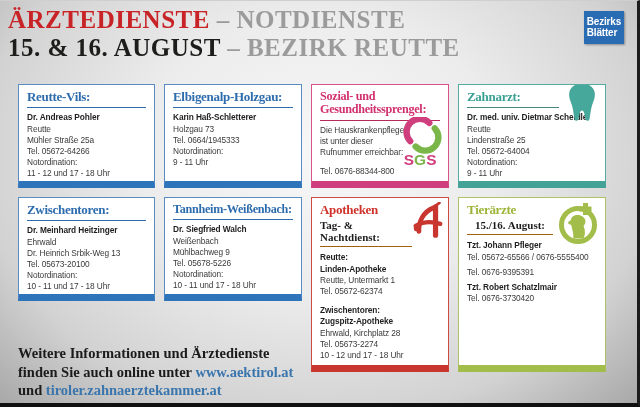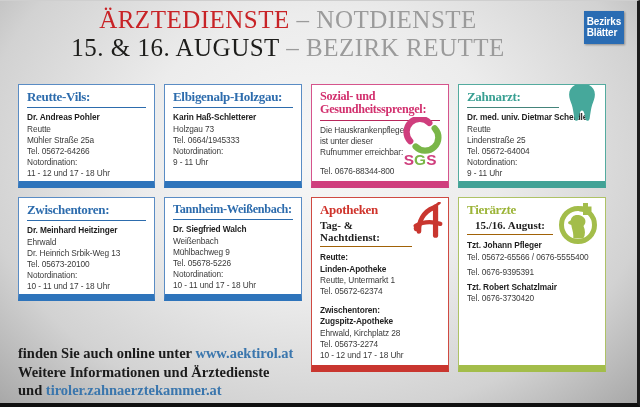--- a/index.html
+++ b/index.html
@@ -4,22 +4,22 @@
 <style>
   html,body{margin:0;padding:0;}
   .page{
     position:relative;width:640px;height:407px;box-sizing:border-box;
     font-family:"Liberation Sans",sans-serif;
     background:radial-gradient(ellipse at 50% 38%, #f7f7f7 0%, #ececec 40%, #d2d2d2 75%, #a8a8a8 100%);
     border-right:3px solid #1c1c1c;border-bottom:4px solid #101010;border-top:1px solid #cfcfcf;
     overflow:hidden;
   }
   
-  .hdr{position:absolute;top:5px;left:8px;width:560px;text-align:center;
-       font-family:"Liberation Serif",serif;font-weight:normal;letter-spacing:.5px;}
+  .hdr{position:absolute;top:5px;left:8px;width:560px;
+       font-family:"Liberation Serif",serif;font-weight:bold;letter-spacing:.5px;}
   .hdr .l{font-size:25px;line-height:28px;white-space:nowrap;}
   .red{color:#c82327;} .hgray{color:#9b9b9b;} .hblack{color:#1d1d1b;}
   .bb-logo{position:absolute;top:10px;right:13px;background:#2a6cb3;color:#fff;
        font-weight:bold;font-size:10px;line-height:1.05;padding:6px 3px;letter-spacing:-.2px;
        box-shadow:1px 1px 2px rgba(0,0,0,.35);}
   
   .grid{position:absolute;top:83px;left:18px;width:607px;display:grid;
         grid-template-columns:137px 138px 138px 148px;column-gap:14px;row-gap:17px;align-items:start;gap:9px;}
   .box{position:relative;background:#fff;box-sizing:border-box;height:104px;overflow:hidden;
        border:1.5px solid var(--bc);border-bottom:7px solid var(--bar);padding:5px 8px 3px;}
@@ -179,19 +179,19 @@
           <circle cx="22" cy="24" r="16.5" fill="none" stroke="#a3bd4a" stroke-width="5"></circle>
           <path d="M27 2 h5 v3.5 h3.5 v5 h-3.5 v3.5 h-5 v-3.5 h-3.5 v-5 h3.5 z" fill="#a3bd4a"></path>
           <path d="M21 14 c-3.4 0 -5.6 2.2 -6.2 5.2 l-2 1.2 c-1 .6 -.9 2 .1 2.5 l2.4 1 c.5 4 2 6.5 2 10.5 l0 3 h10 c2.2 -3.5 2.2 -8.5 .2 -12.5 c3 -2.5 2.6 -7.6 -1.4 -9.6 c-1.2 -1 -3 -1.3 -5.1 -1.3 z" fill="#a3bd4a"></path>
         </svg>
       </div>
     </div>
 
   </div>
 
   <div class="footer">
+    <div>Weitere Informationen und Ärztedienste</div>
     <div><span>finden Sie auch online unter </span><a href="#">www.aektirol.at</a></div>
-    <div>Weitere Informationen und Ärztedienste</div>
     <div><span>und </span><a href="#">tiroler.zahnaerztekammer.at</a></div>
     <div class="f-rule"></div>
   </div>
 
 </div>
 
 </body></html>

